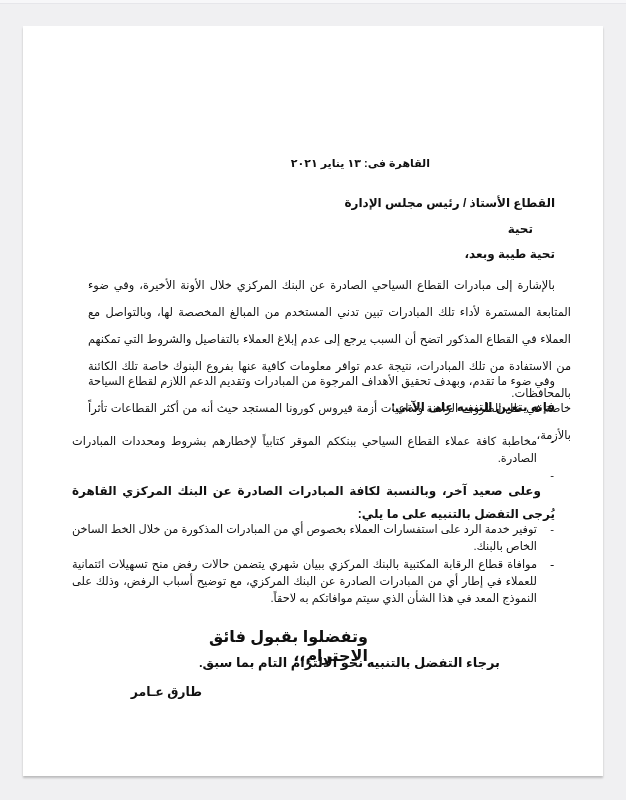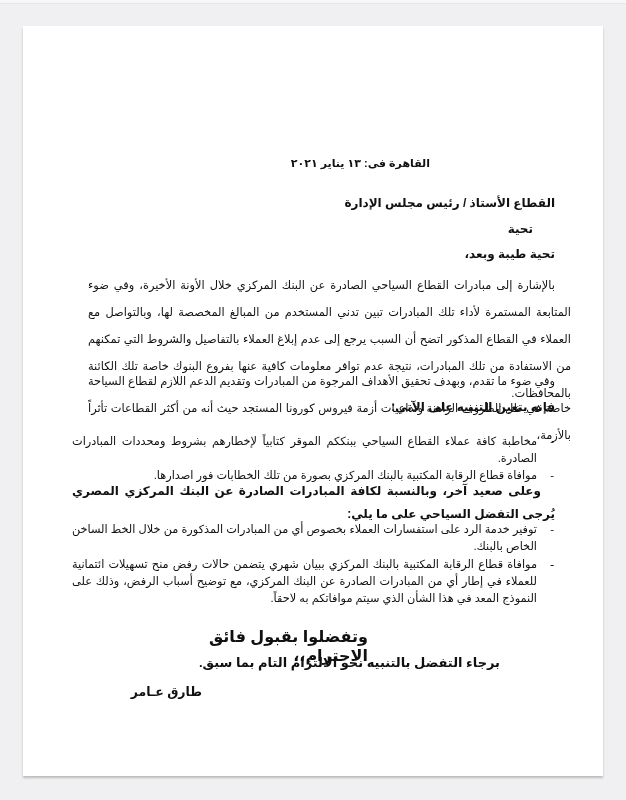--- a/index.html
+++ b/index.html
@@ -130,24 +130,24 @@
 <div class="doc bold greeting">تحية طيبة وبعد،</div>
 
 <div class="doc para para1"><span class="indent"></span><span>بالإشارة إلى مبادرات القطاع السياحي الصادرة عن البنك المركزي خلال الأونة الأخيرة، وفي ضوء المتابعة المستمرة لأداء تلك المبادرات تبين تدني المستخدم من المبالغ المخصصة لها، وبالتواصل مع العملاء في القطاع المذكور اتضح أن السبب يرجع إلى عدم إبلاغ العملاء بالتفاصيل والشروط التي تمكنهم من الاستفادة من تلك المبادرات، نتيجة عدم توافر معلومات كافية عنها بفروع البنوك خاصة تلك الكائنة بالمحافظات.</span></div>
 
 <div class="doc para para2"><span class="indent"></span><span>وفي ضوء ما تقدم، وبهدف تحقيق الأهداف المرجوة من المبادرات وتقديم الدعم اللازم لقطاع السياحة خاصة في ظل الظروف الراهنة وتداعيات أزمة فيروس كورونا المستجد حيث أنه من أكثر القطاعات تأثراً بالأزمة،</span></div>
 
 <div class="doc bold para2b">فإنه يتعين التنبيه على الآتي:</div>
 
 <ul class="list list1">
   <li><span class="dash">-</span><span>مخاطبة كافة عملاء القطاع السياحي ببنككم الموقر كتابياً لإخطارهم بشروط ومحددات المبادرات الصادرة.</span></li>
-  <li><span class="dash">-</span><span>موافاة قطاع الرقابة المكتبية بالبنك المركزي بصورة من تلك الخطابات فور اصدارها.</span></li>
+  <li><span class="dash">-</span></li>
 </ul>
 
-<div class="doc bold para3"><span class="indent"></span><span>وعلى صعيد آخر، وبالنسبة لكافة المبادرات الصادرة عن البنك المركزي المصري يُرجى التفضل السياحي على ما يلي:</span></div>
+<div class="doc bold para3"><span class="indent"></span><span>وعلى صعيد آخر، وبالنسبة لكافة المبادرات الصادرة عن البنك المركزي القاهرة يُرجى التفضل بالتنبيه على ما يلي:</span></div>
 
 <ul class="list list2">
   <li><span class="dash">-</span><span>توفير خدمة الرد على استفسارات العملاء بخصوص أي من المبادرات المذكورة من خلال الخط الساخن الخاص بالبنك.</span></li>
   <li><span class="dash">-</span></li>
   <li><span class="dash">-</span><span>موافاة قطاع الرقابة المكتبية بالبنك المركزي ببيان شهري يتضمن حالات رفض منح تسهيلات ائتمانية للعملاء في إطار أي من المبادرات الصادرة عن البنك المركزي، مع توضيح أسباب الرفض، وذلك على النموذج المعد في هذا الشأن الذي سيتم موافاتكم به لاحقاً.</span></li>
 </ul>
 
 <div class="doc bold closing1">برجاء التفضل بالتنبيه نحو الالتزام التام بما سبق.</div>
 
 <div class="doc bold closing2">وتفضلوا بقبول فائق الاحترام،،</div>

